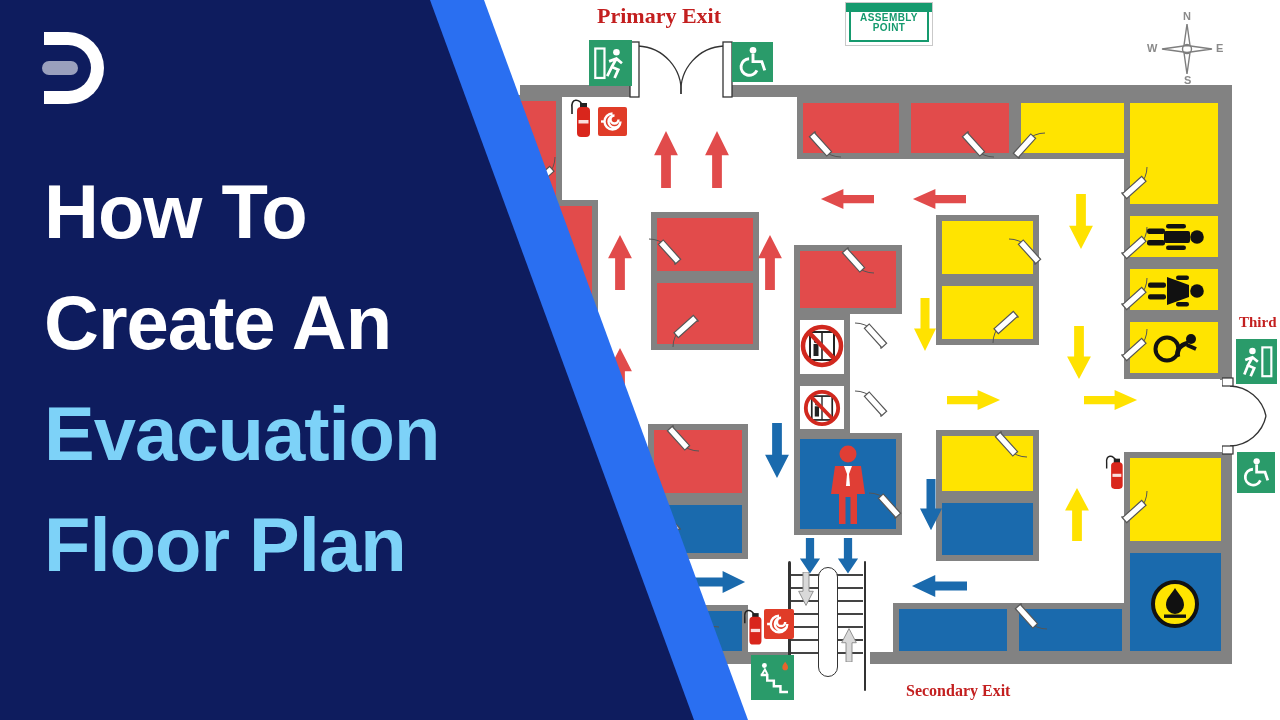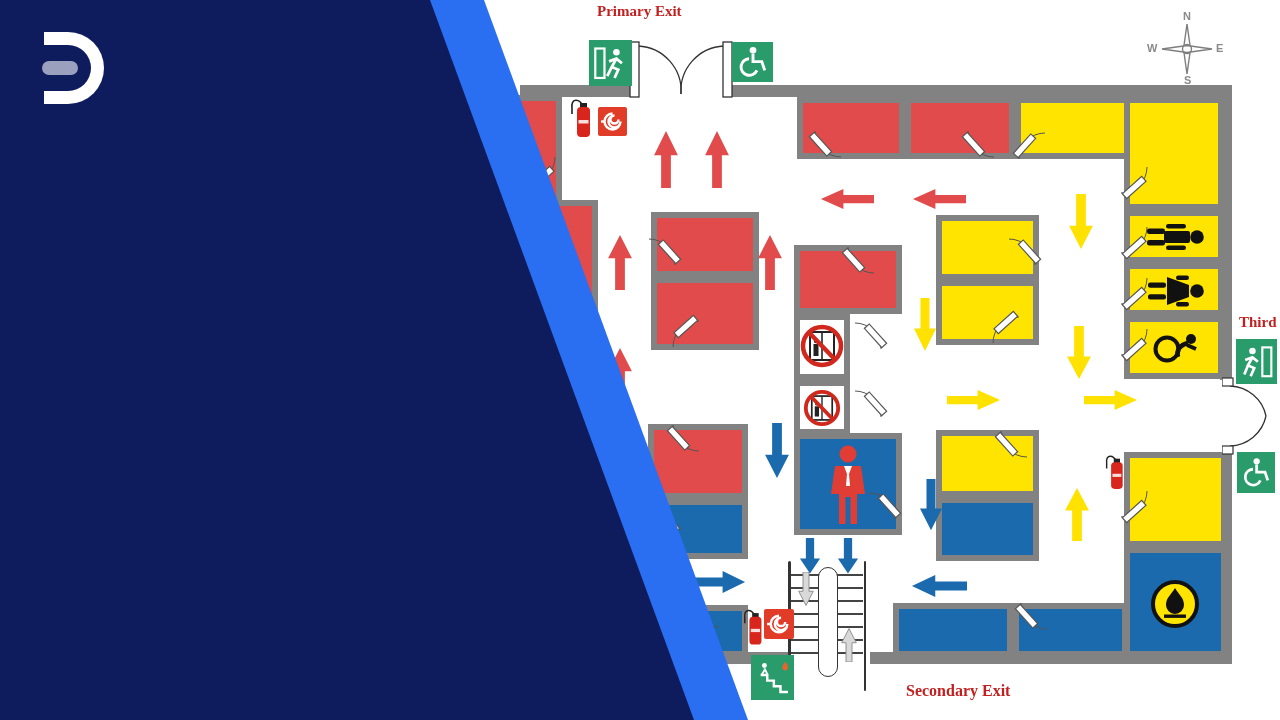--- a/index.html
+++ b/index.html
@@ -111,24 +111,32 @@
     <div class="room y" style="left:936px;top:430px;width:103px;height:67px;"></div>
     <div class="room b" style="left:936px;top:497px;width:103px;height:64px;"></div>
     <div class="room y" style="left:1124px;top:452px;width:103px;height:95px;"></div>
     <div class="room b" style="left:1124px;top:547px;width:103px;height:110px;"></div>
     <div class="room b" style="left:893px;top:603px;width:120px;height:54px;"></div>
     <div class="room b" style="left:1013px;top:603px;width:115px;height:54px;"></div>
     <div class="room b" style="left:580px;top:605px;width:168px;height:52px;"></div>
     <div class="room r" style="left:648px;top:424px;width:100px;height:75px;"></div>
     <div class="room b" style="left:648px;top:499px;width:100px;height:60px;"></div>
 
-    <div class="plan-label" style="left:597px;top:3px;font-size:15px;">Primary Exit</div>
+    <div class="plan-label" style="left:597px;top:3px;font-size:22px;">Primary Exit</div>
     <div class="plan-label" style="left:866px;top:682px;font-size:16px;margin-left:40px;">Secondary Exit</div>
     <div class="plan-label" style="left:1239px;top:314px;font-size:15px;">Third</div>
 
+    <div class="assembly">
+      <div class="inner"></div>
+      <div class="bar"></div>
+      <div class="txt">
+        <div>ASSEMBLY</div>
+        <div>POINT</div>
+      </div>
+    </div>
 
     <div class="compass">
       <svg viewBox="0 0 74 70">
         <polygon points="37,10 40.5,35 37,60 33.5,35" fill="#fff" stroke="#7e7e7e" stroke-width="1.4"></polygon>
         <polygon points="12,35 37,31.5 62,35 37,38.5" fill="#fff" stroke="#7e7e7e" stroke-width="1.4"></polygon>
         <circle cx="37" cy="35" r="4.5" fill="none" stroke="#7e7e7e" stroke-width="1.4"></circle>
       </svg>
       <span class="lt" style="left:33px;top:-4px;">N</span>
       <span class="lt" style="left:34px;top:60px;">S</span>
       <span class="lt" style="left:-3px;top:28px;">W</span>
@@ -546,15 +554,21 @@
         </svg>
       </div>
   </div>
 
   <div class="accent"></div>
   <div class="panel">
     <div class="logo">
       <div class="mark"></div>
       <div class="pill"></div>
     </div>
+    <div class="titles">
+      <div class="line">How To</div>
+      <div class="line">Create An</div>
+      <div class="line lt">Evacuation</div>
+      <div class="line lt">Floor Plan</div>
+    </div>
   </div>
 
 </div>
 
 </body></html>

